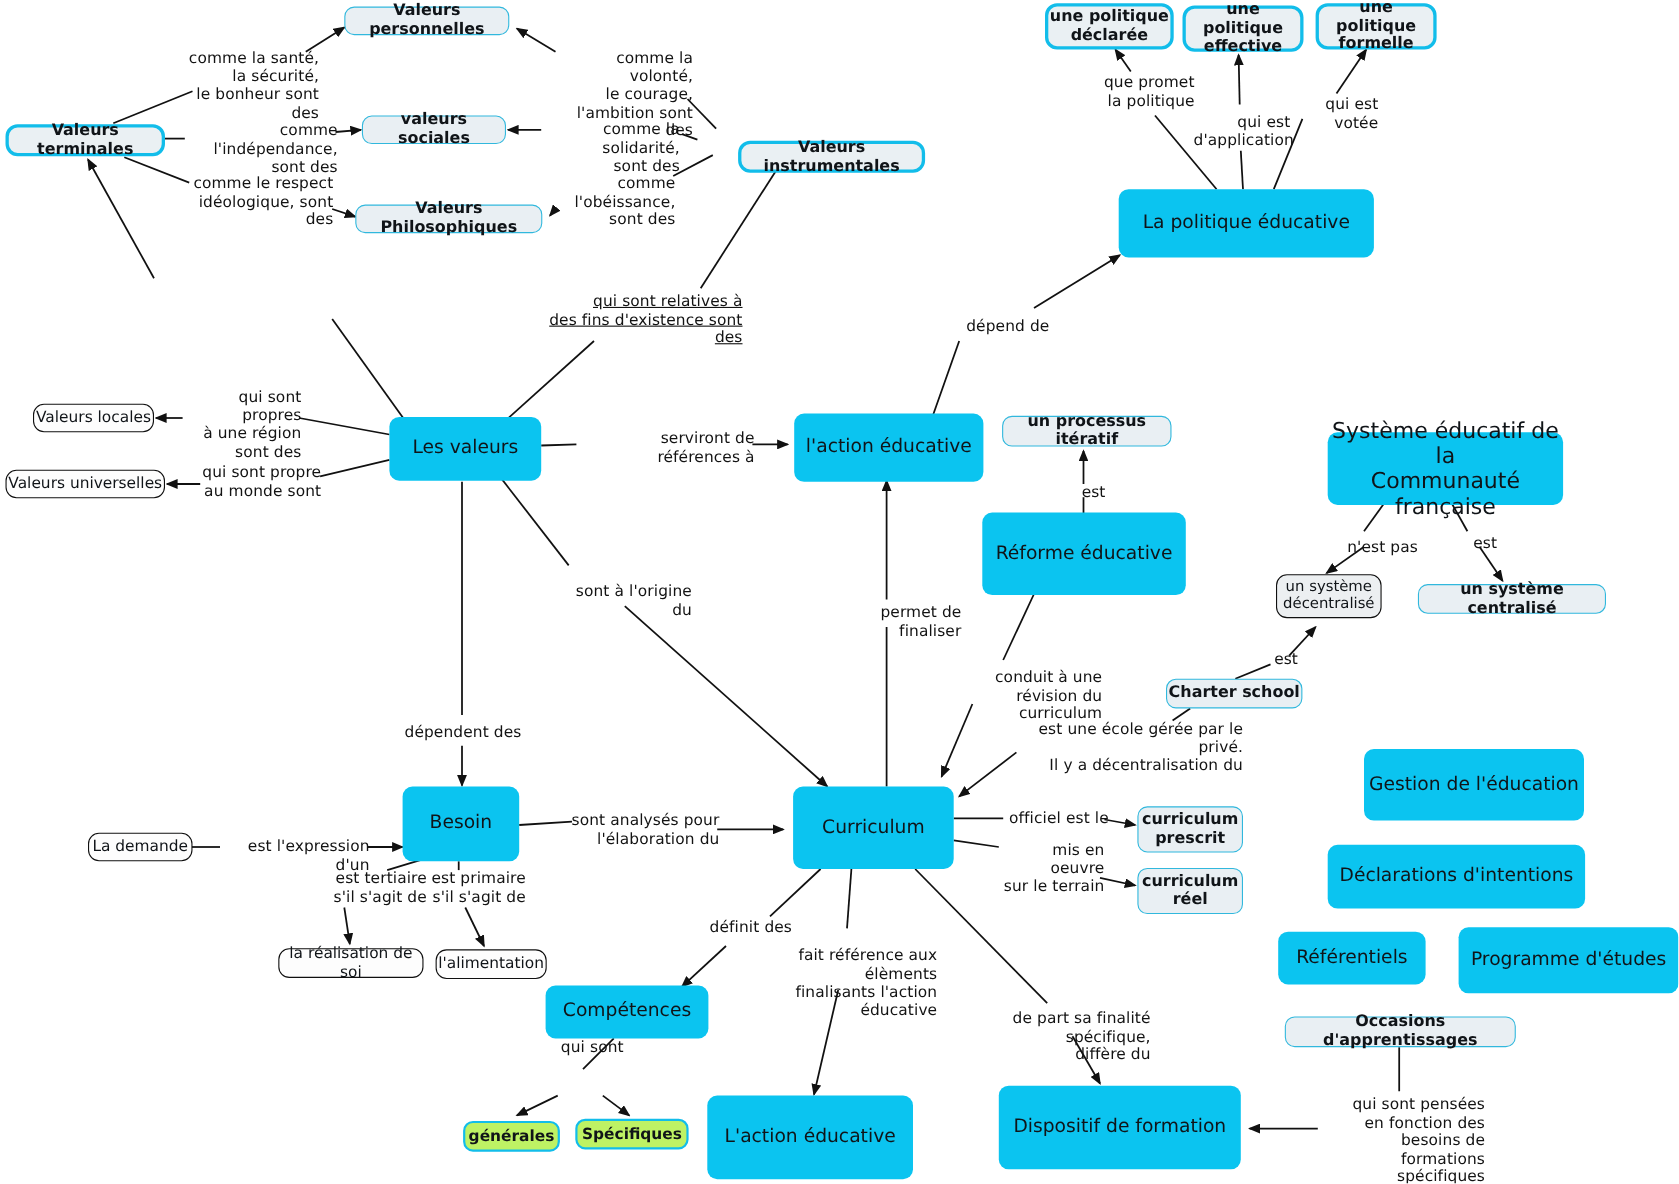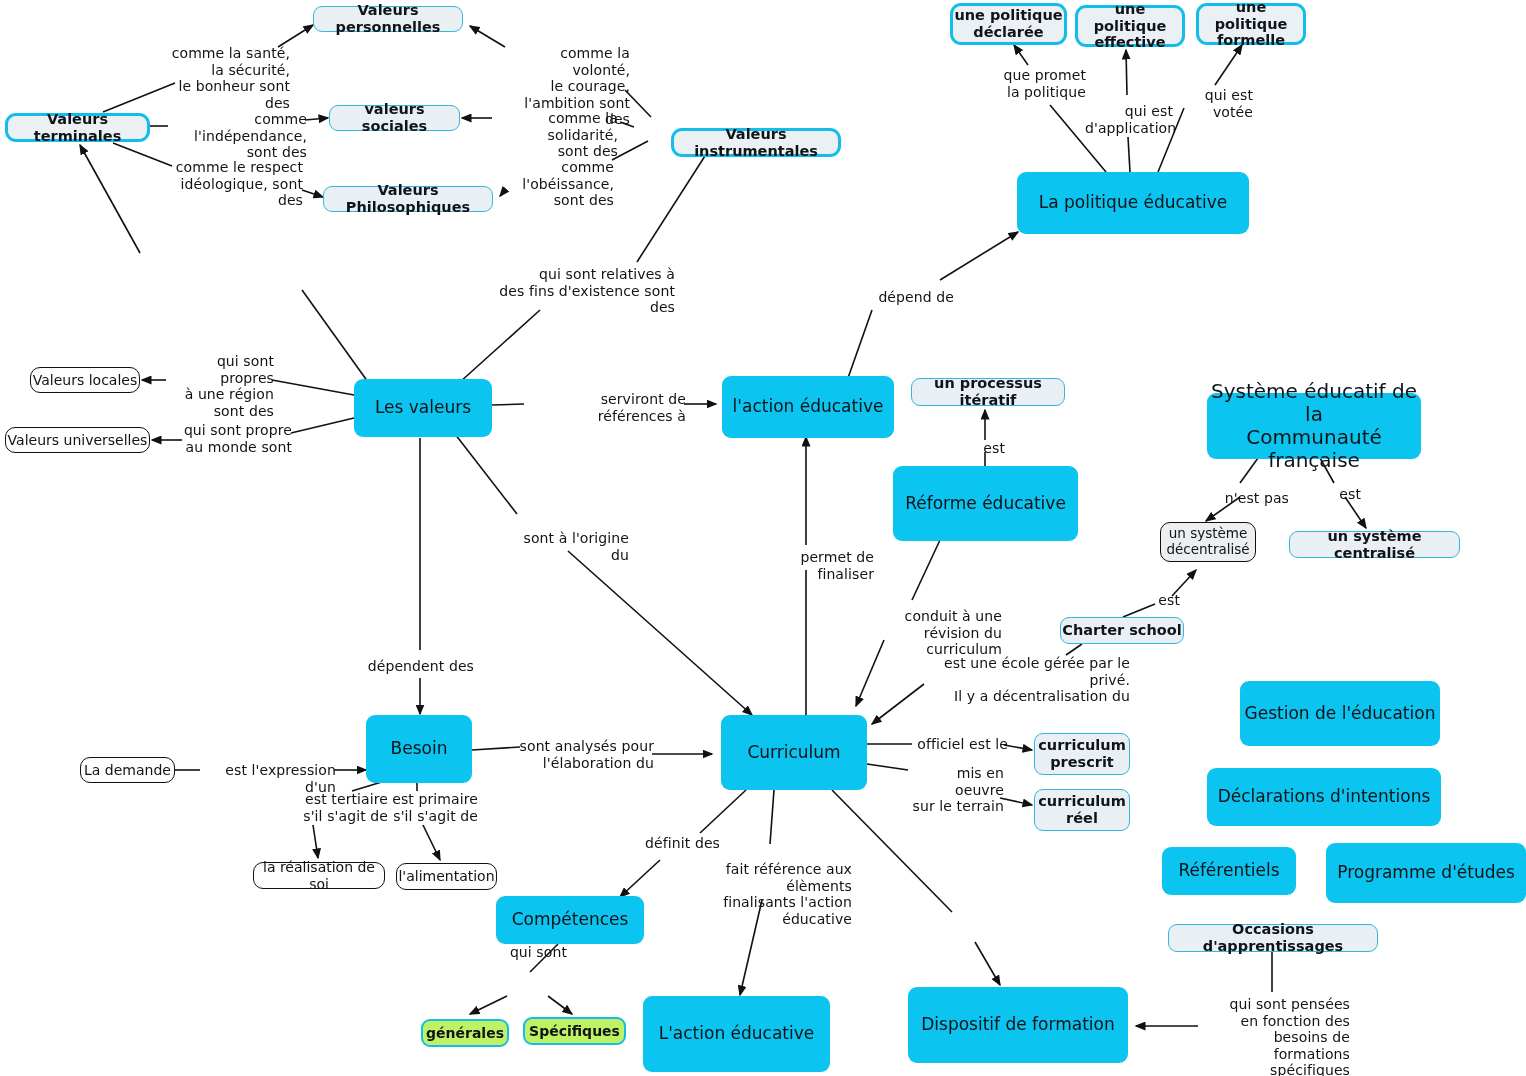--- a/index.html
+++ b/index.html
@@ -270,21 +270,21 @@
 sont des</div>
   <div class="edge-label" style="left:162px;top:159px;width:141px;">comme le respect
 idéologique, sont des</div>
   <div class="edge-label" style="left:506px;top:45px;width:124px;">comme la volonté,
 le courage,
 l'ambition sont des</div>
   <div class="edge-label" style="left:494px;top:110px;width:124px;">comme la solidarité,
 sont des</div>
   <div class="edge-label" style="left:502px;top:159px;width:112px;">comme l'obéissance,
 sont des</div>
-  <div class="edge-label" style="left:495px;top:266px;width:180px;">qui sont relatives à
+  <div class="edge-label" style="left:495px;top:266px;width:180px;text-decoration:underline;">qui sont relatives à
 des fins d'existence sont des</div>
   <div class="edge-label" style="left:168px;top:353px;width:106px;">qui sont propres
 à une région
 sont des</div>
   <div class="edge-label" style="left:182px;top:422px;width:110px;">qui sont propre
 au monde sont</div>
   <div class="edge-label" style="left:522px;top:391px;width:164px;">serviront de références à</div>
   <div class="edge-label" style="left:504px;top:530px;width:125px;">sont à l'origine du</div>
   <div class="edge-label" style="left:367px;top:658px;width:107px;">dépendent des</div>
   <div class="edge-label" style="left:200px;top:762px;width:136px;">est l'expression d'un</div>
@@ -309,18 +309,20 @@
   <div class="edge-label" style="left:850px;top:608px;width:152px;">conduit à une
 révision du curriculum</div>
   <div class="edge-label" style="left:1215px;top:490px;width:74px;">n'est pas</div>
   <div class="edge-label" style="left:1325px;top:486px;width:36px;">est</div>
   <div class="edge-label" style="left:1146px;top:592px;width:34px;">est</div>
   <div class="edge-label" style="left:920px;top:655px;width:210px;">est une école gérée par le privé.
 Il y a décentralisation du</div>
   <div class="edge-label" style="left:912px;top:736px;width:96px;">officiel est le</div>
   <div class="edge-label" style="left:906px;top:765px;width:98px;">mis en oeuvre
 sur le terrain</div>
+  <div class="edge-label" style="left:856px;top:918px;width:190px;">de part sa finalité spécifique,
+diffère du</div>
   <div class="edge-label" style="left:1192px;top:996px;width:158px;">qui sont pensées
 en fonction des
 besoins de
 formations spécifiques</div>
 
 </div>
 
 </body></html>

